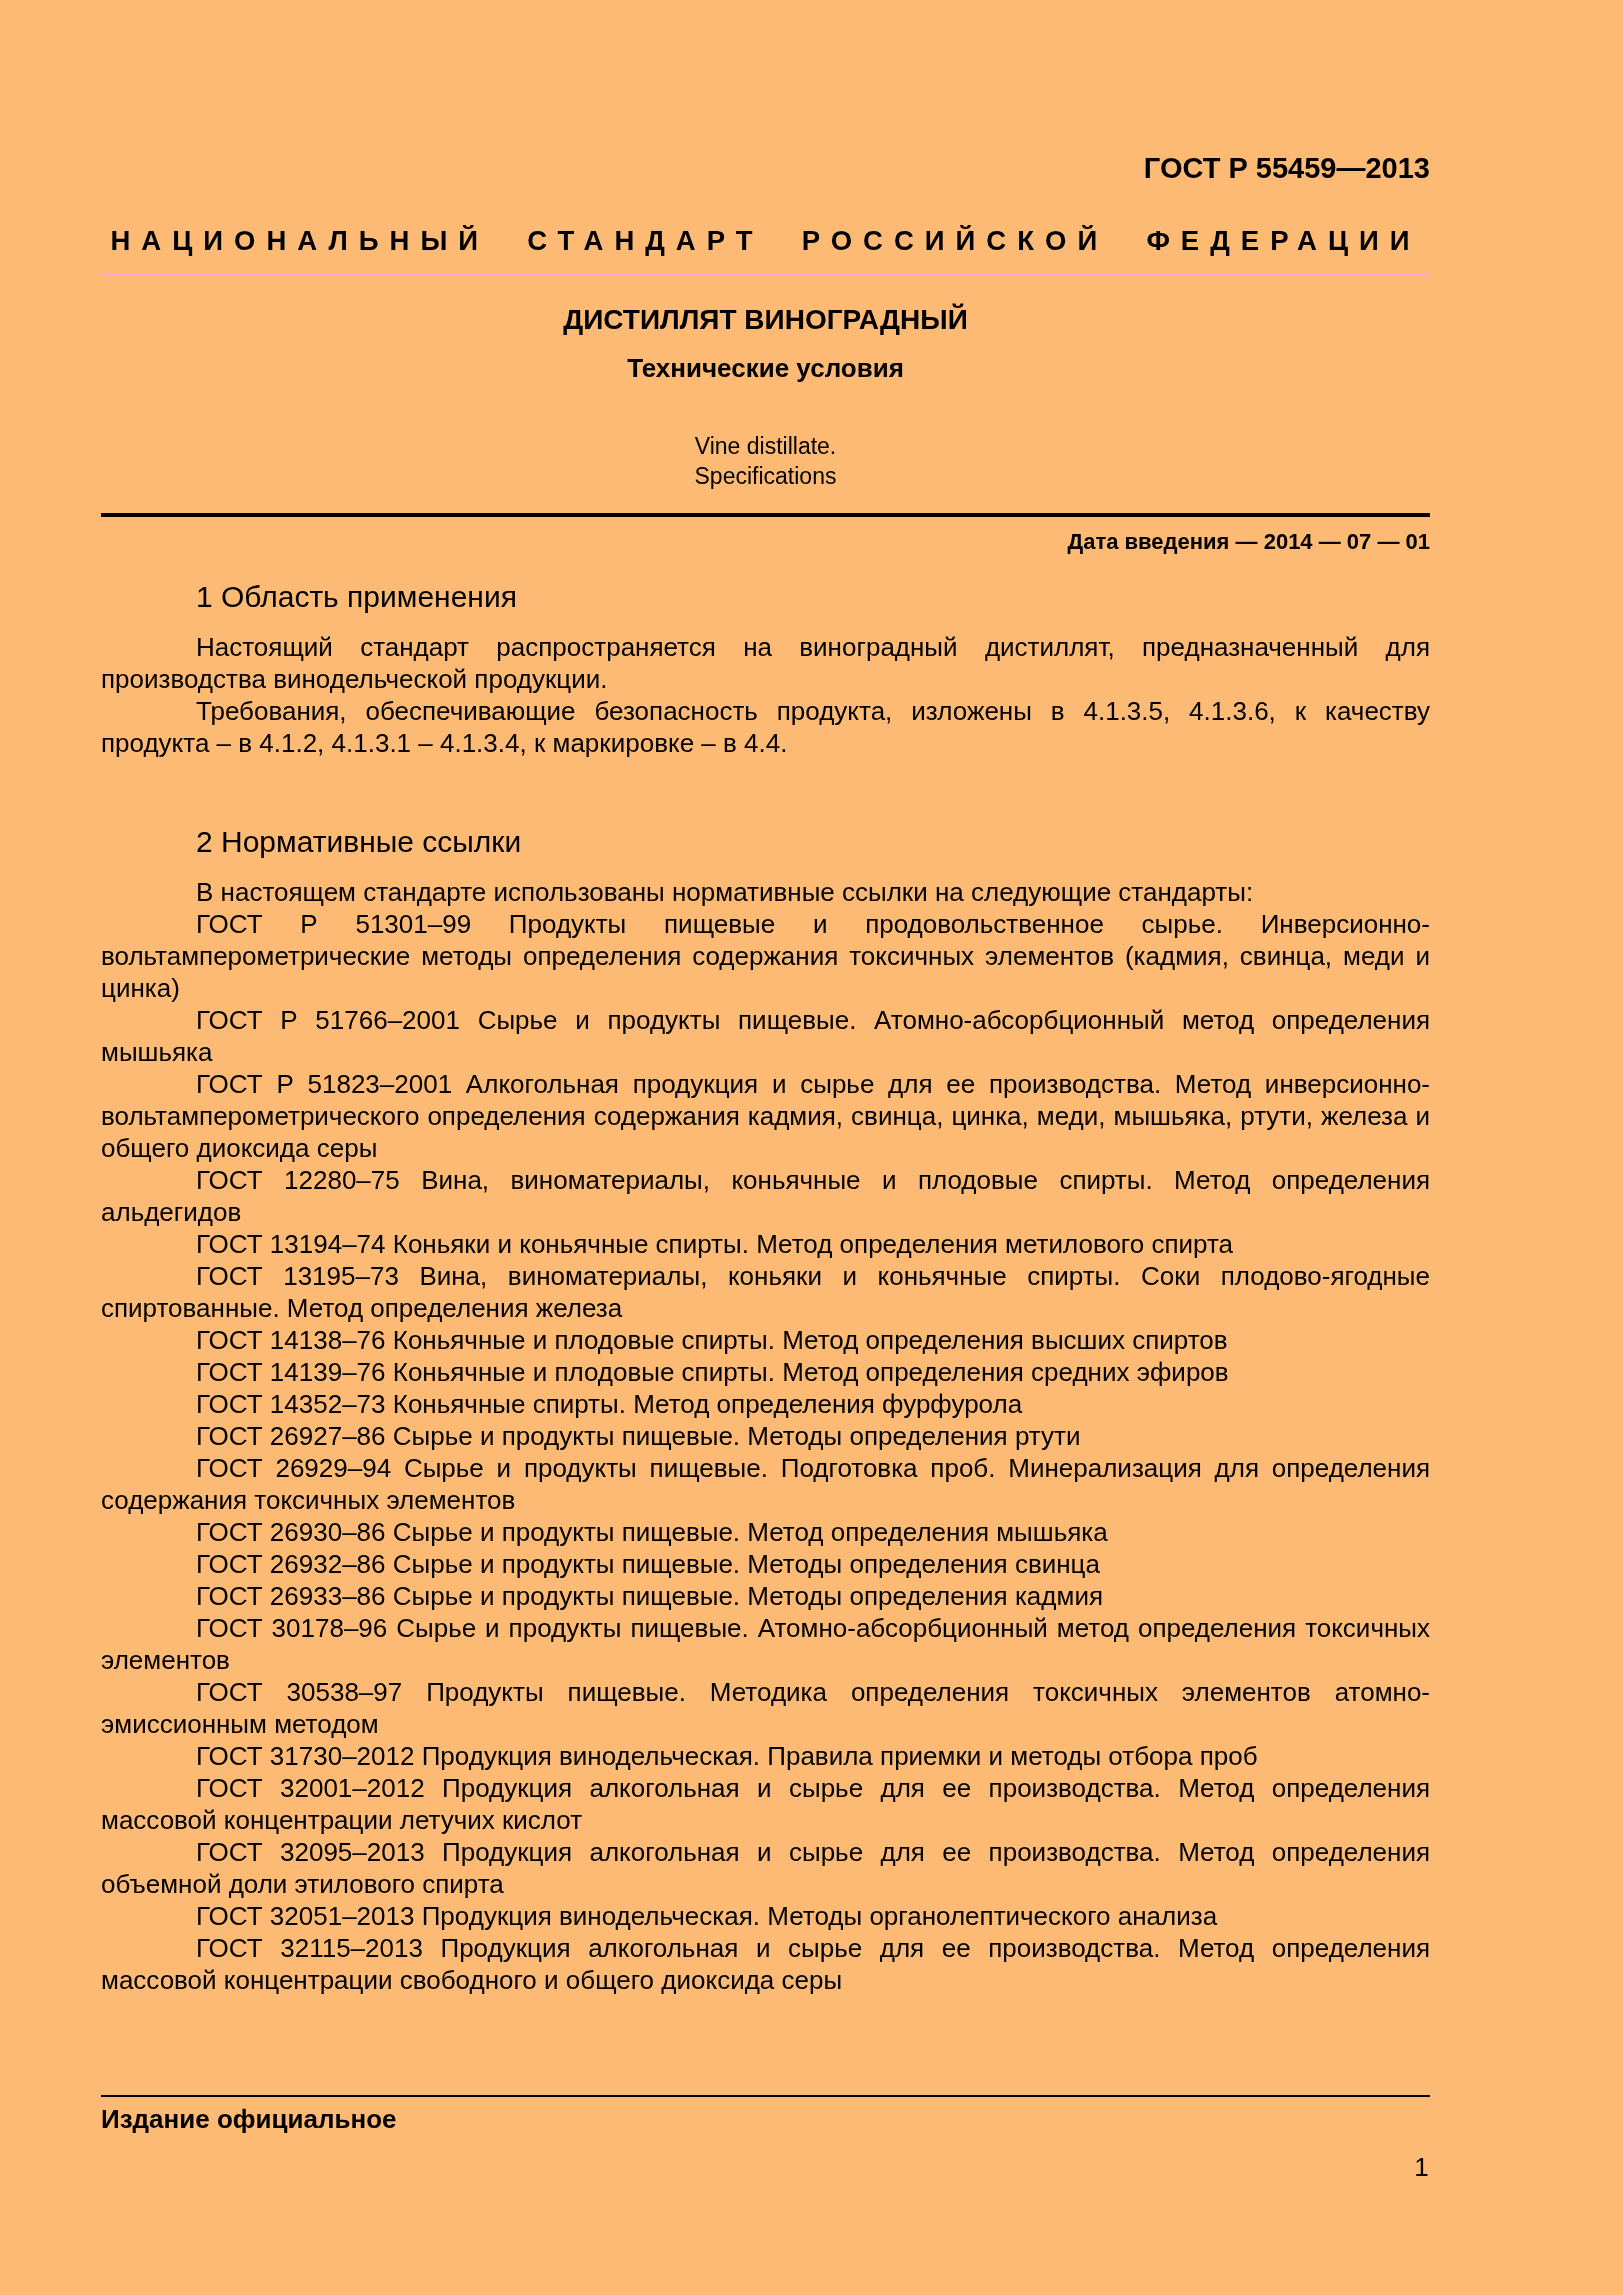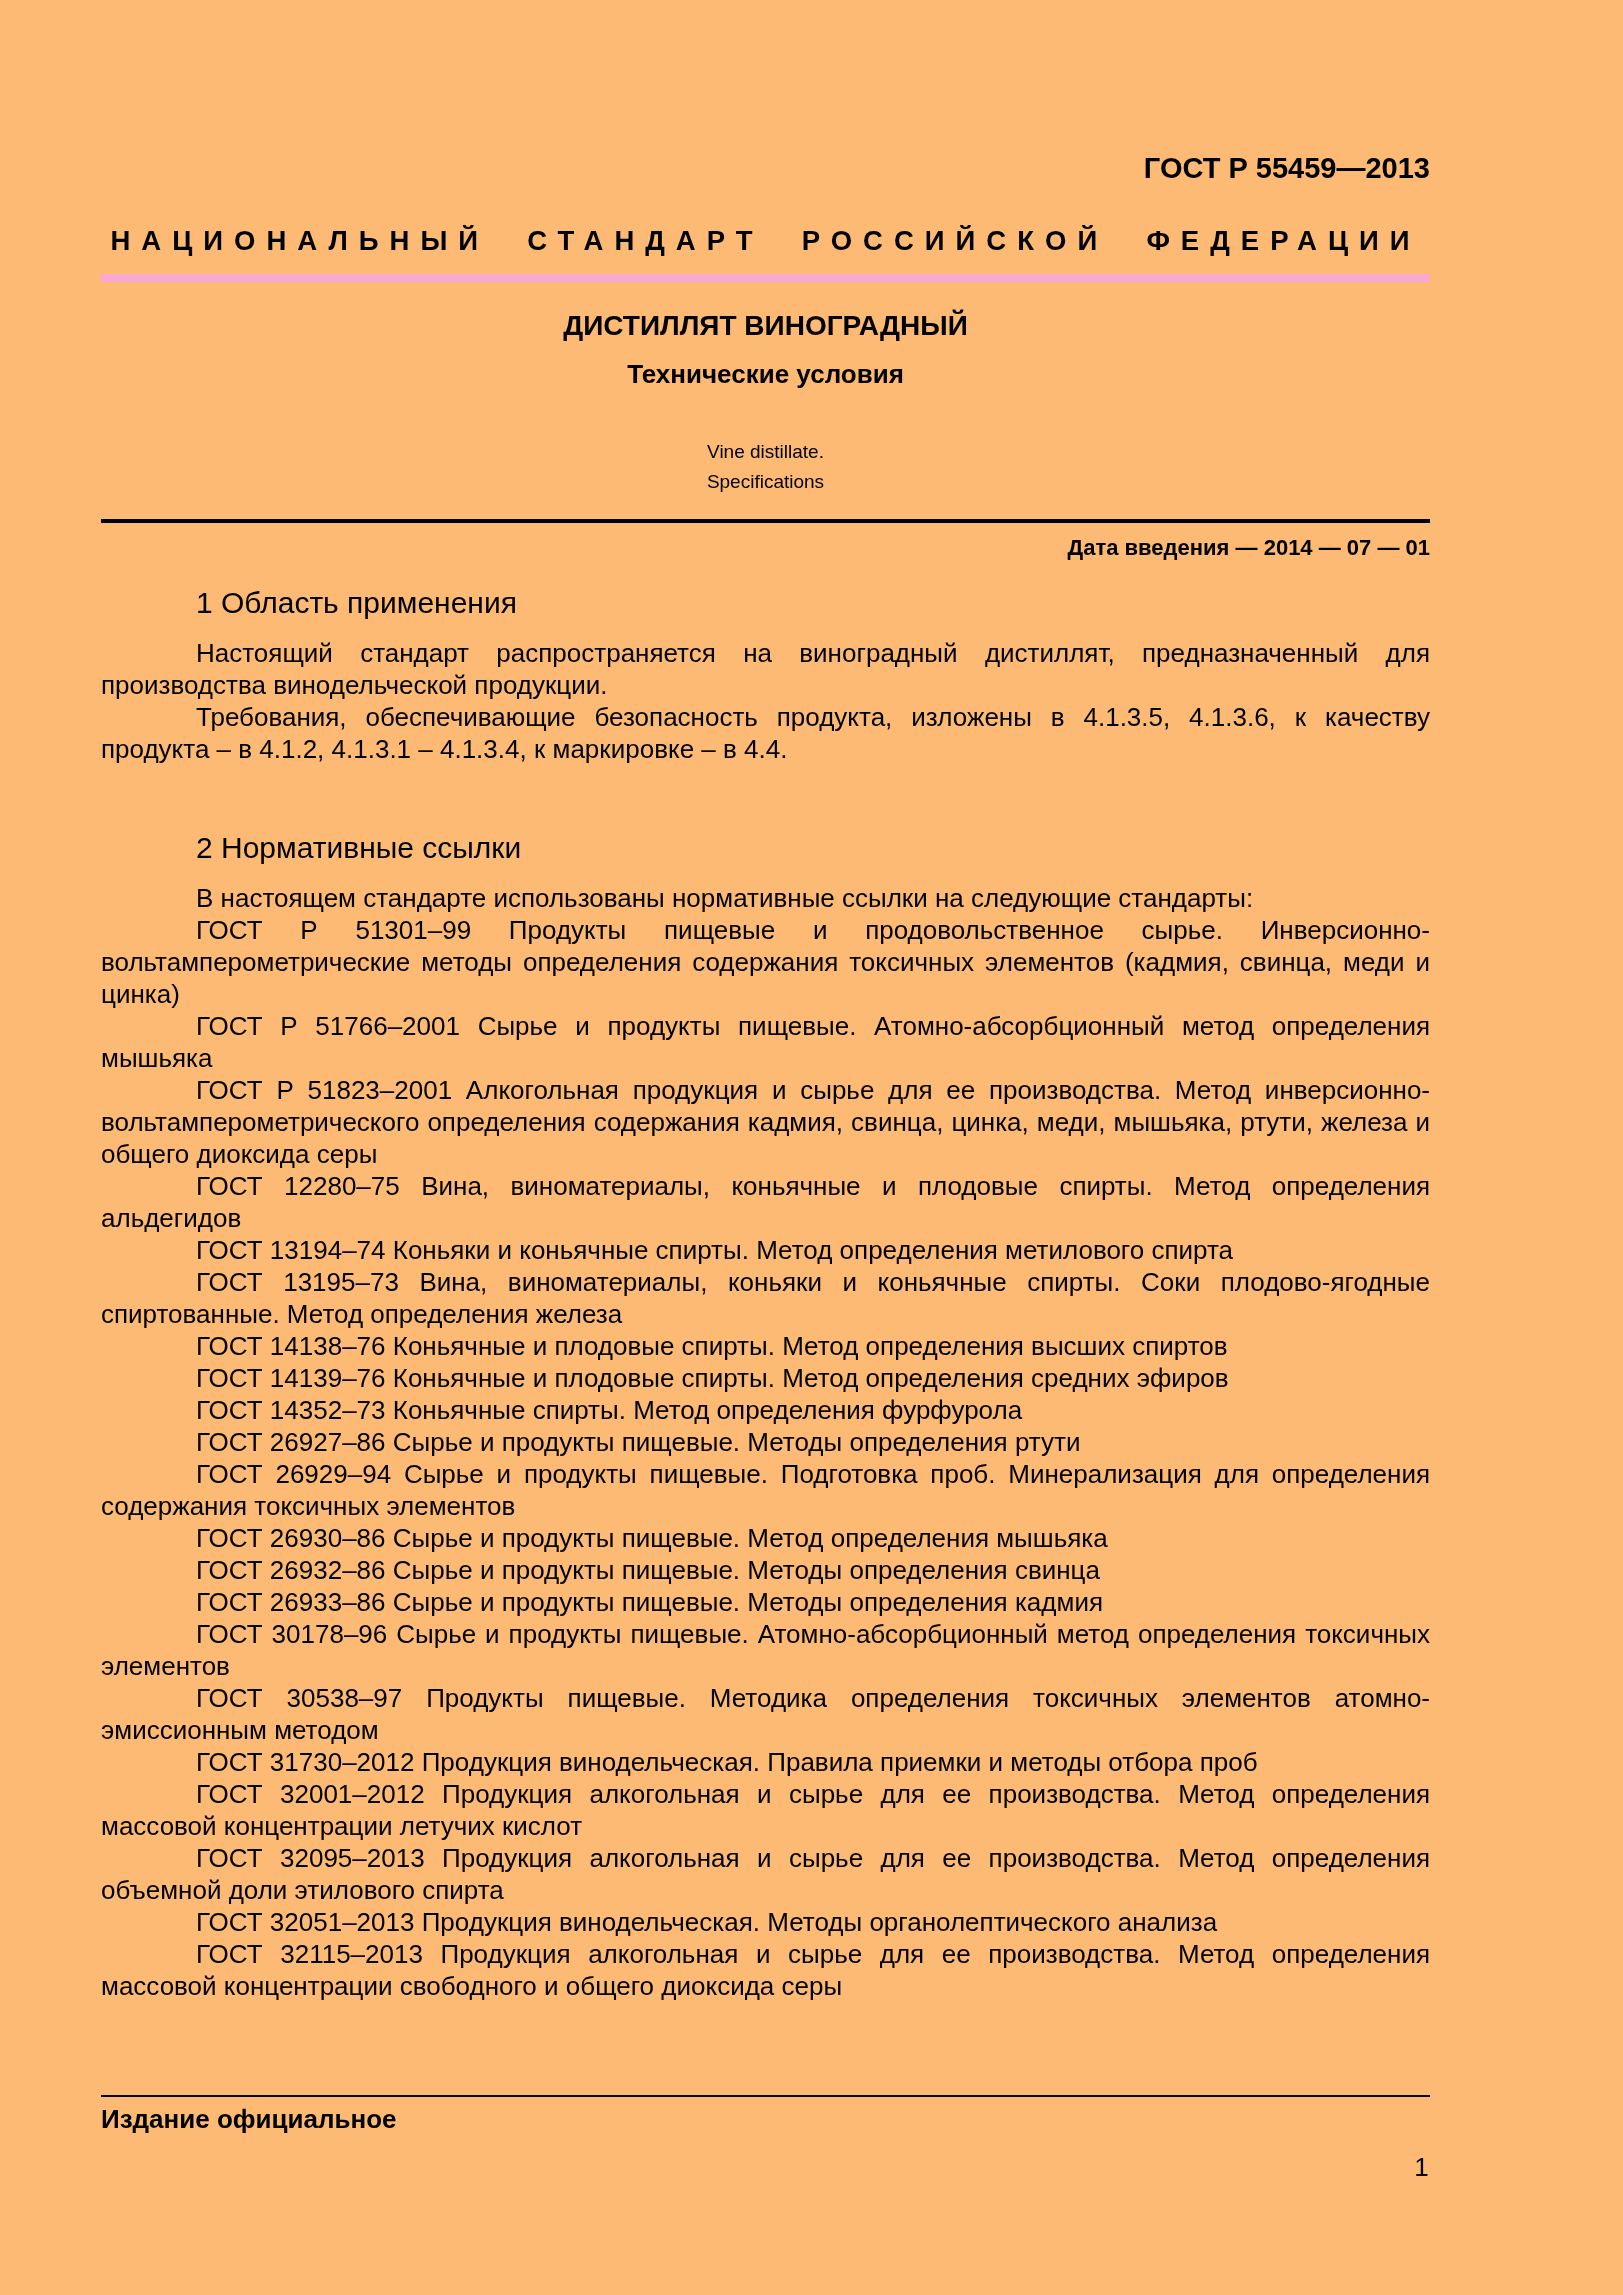--- a/index.html
+++ b/index.html
@@ -33,40 +33,40 @@
   .banner {
     margin-top: 39px;
     text-align: center;
     font-weight: bold;
     font-size: 27.5px;
     line-height: 34px;
     letter-spacing: 11px;
     word-spacing: 19.6px;
     white-space: nowrap;
     padding-bottom: 15.7px;
-    border-bottom: 8px solid #f9a8d4;
+    border-bottom: 2px solid #f9a8d4;
   }
   .doc-title {
     margin-top: 27.5px;
     text-align: center;
     font-weight: bold;
     font-size: 28px;
     line-height: 33px;
   }
   .doc-subtitle {
     margin-top: 17px;
     text-align: center;
     font-weight: bold;
     font-size: 26px;
     line-height: 31px;
   }
   .doc-title-en {
     margin-top: 47px;
     text-align: center;
-    font-size: 19px;
+    font-size: 23px;
     line-height: 30px;
   }
   .thick-rule {
     margin-top: 22px;
     height: 0;
     border-top: 4.6px solid #000;
   }
   .effective-date {
     margin-top: 9.2px;
     text-align: right;

